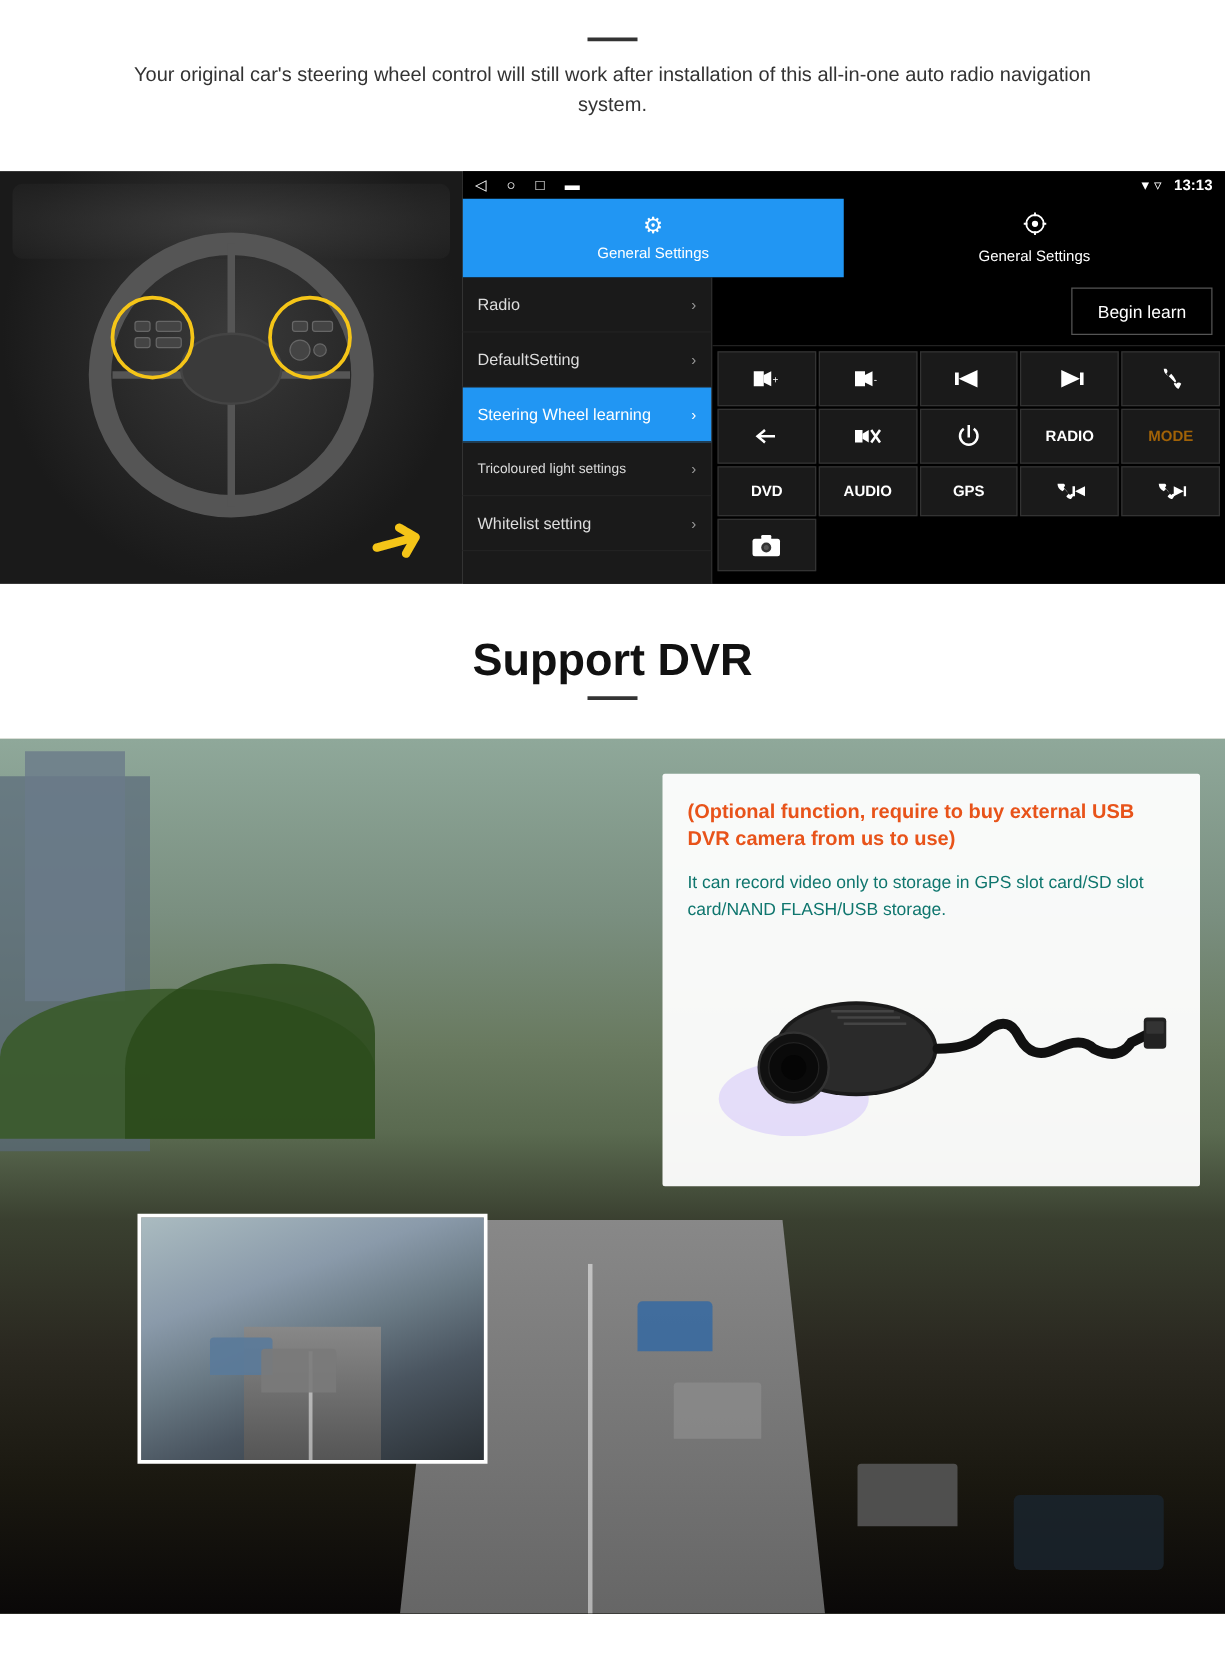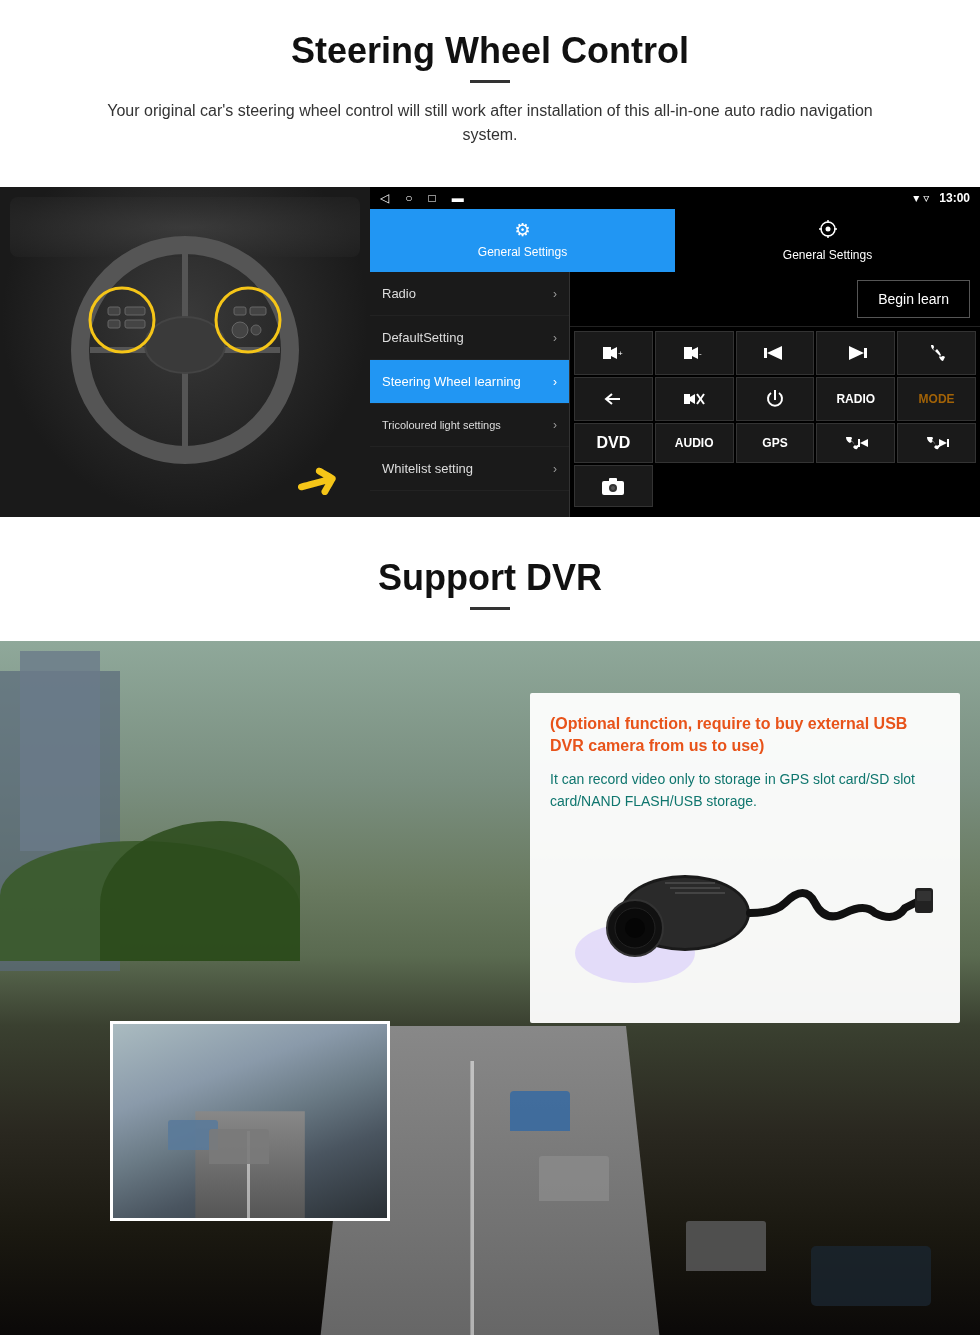--- a/index.html
+++ b/index.html
@@ -208,21 +208,21 @@
           #2a2820 70%,
           #1a1810 85%,
           #0a0808 100%
         );
     }
 
     
     .dvr-info-box {
       position: absolute;
       right: 20px;
-      top: 52px;
+      top: 28px;
       width: 430px;
       background: rgba(255,255,255,0.95);
       padding: 20px;
       border-radius: 2px;
     }
     .dvr-optional-text {
       color: #e8531a;
       font-size: 16px;
       font-weight: bold;
       line-height: 1.4;
@@ -265,21 +265,20 @@
       height: 200px;
       border: 3px solid #fff;
       background: linear-gradient(160deg, #aab5c0 0%, #8a9aaa 30%, #6a7a85 50%, #4a5560 70%, #2a3035 100%);
       overflow: hidden;
     }
   </style>
 </head>
 <body>
 
 <div class="section-steering">
-  <h1 class="section-title">Steering Wheel Control</h1>
   <div class="title-divider"></div>
   <p class="section-subtitle">Your original car's steering wheel control will still work after installation of this all-in-one auto radio navigation system.</p>
 </div>
 
 <div class="steering-composite">
 
   <div class="steering-img-area">
     <div class="steering-wheel-bg">
 
       <div style="position:absolute;top:10px;left:10px;right:10px;height:60px;background:radial-gradient(ellipse,#444 0%,#222 100%);border-radius:8px;opacity:0.6;"></div>
@@ -319,21 +318,21 @@
   <div class="android-ui">
 
     <div class="status-bar">
       <span>◁</span>
       <span style="margin-left:12px;">○</span>
       <span style="margin-left:12px;">□</span>
       <span style="margin-left:12px;">▬</span>
       <span style="flex:1;"></span>
       <span>▾</span>
       <span>▿</span>
-      <span style="margin-left:6px;font-weight:bold;">13:00</span>
+      <span style="margin-left:6px;font-weight:bold;">13:13</span>
     </div>
 
     <div class="tab-row">
       <div class="tab-btn active">
         <span class="tab-icon">⚙</span>
         <span>General Settings</span>
       </div>
       <div class="tab-btn">
         <span class="tab-icon">
           <svg width="20" height="20" viewBox="0 0 20 20" fill="none" stroke="#fff" stroke-width="1.5">
@@ -429,21 +428,21 @@
           </div>
           <div class="ctrl-btn">
             <svg width="22" height="22" viewBox="0 0 22 22" fill="none" stroke="white" stroke-width="2">
               <path d="M7 5 A7 7 0 1 0 15 5"></path>
               <line x1="11" y1="2" x2="11" y2="12"></line>
             </svg>
           </div>
           <div class="ctrl-btn wide" style="color:#fff;font-weight:bold;font-size:12px;">RADIO</div>
           <div class="ctrl-btn wide" style="color:#a16207;font-weight:bold;font-size:12px;">MODE</div>
 
-          <div class="ctrl-btn wide" style="color:#fff;font-weight:bold;font-size:16px;">DVD</div>
+          <div class="ctrl-btn wide" style="color:#fff;font-weight:bold;font-size:12px;">DVD</div>
           <div class="ctrl-btn wide" style="color:#fff;font-weight:bold;font-size:12px;">AUDIO</div>
           <div class="ctrl-btn wide" style="color:#fff;font-weight:bold;font-size:12px;">GPS</div>
           <div class="ctrl-btn">
             <svg width="24" height="18" viewBox="0 0 24 18" fill="white">
               <path d="M2 3 Q2 7 6 9 L8 7 Q9 8 11 11 L9 13 Q11 16 13 15 L15 12 Q14 10 12 12 Q9 9 7 6 Q9 4 7 3 Z" fill="white"></path>
               <polygon points="16,9 24,5 24,13"></polygon>
               <rect x="14" y="5" width="2" height="8"></rect>
             </svg>
           </div>
           <div class="ctrl-btn">

